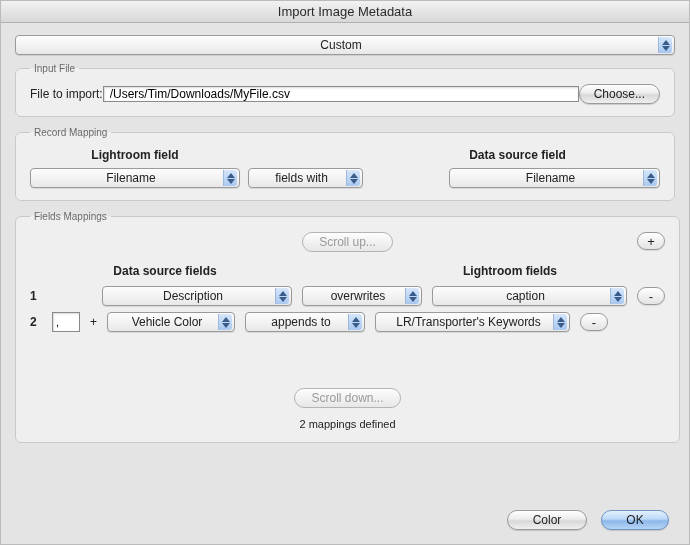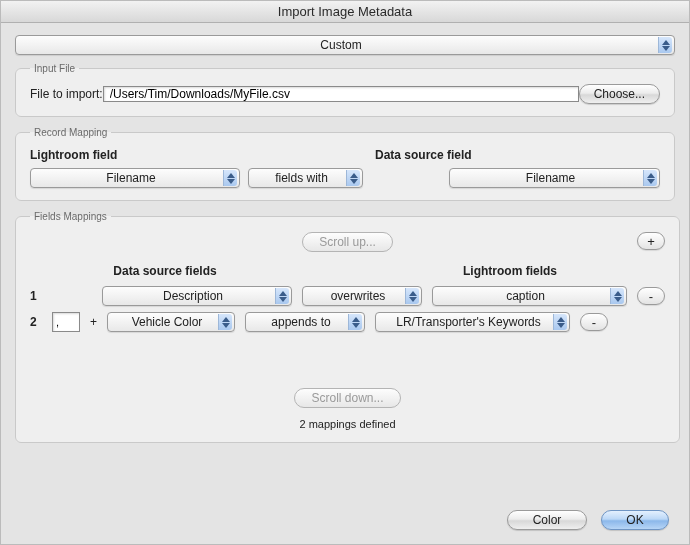--- a/index.html
+++ b/index.html
@@ -106,21 +106,21 @@
     border: 1px solid #9a9a9a;
     border-radius: 9px;
     background: linear-gradient(to bottom,#ffffff,#e3e3e3);
     font-size: 13px; line-height: 1;
     box-shadow: 0 1px 1px rgba(0,0,0,0.1);
   }
   .rm-colhead {
     display: flex;
     margin-bottom: 6px;
   }
-  .rm-colhead .hd { font-weight: bold; font-size: 12px; }
+  .rm-colhead .hd { font-weight: bold; font-size: 12px; text-align: center; }
   .rm-row { display: flex; align-items: center; gap: 8px; }
   .fm { position: relative; }
   .fm .header-row {
     display: flex; align-items: center;
   }
   .fm .header-row .hd { font-weight: bold; font-size: 12px; text-align: center; }
   .fm-row {
     display: flex; align-items: center; gap: 10px;
     margin-bottom: 6px;
   }

